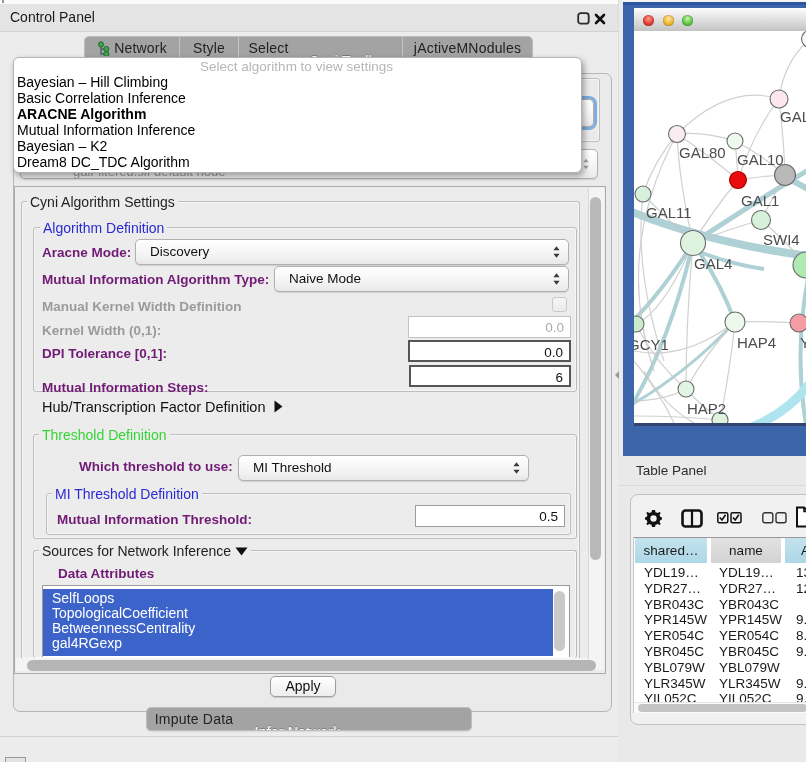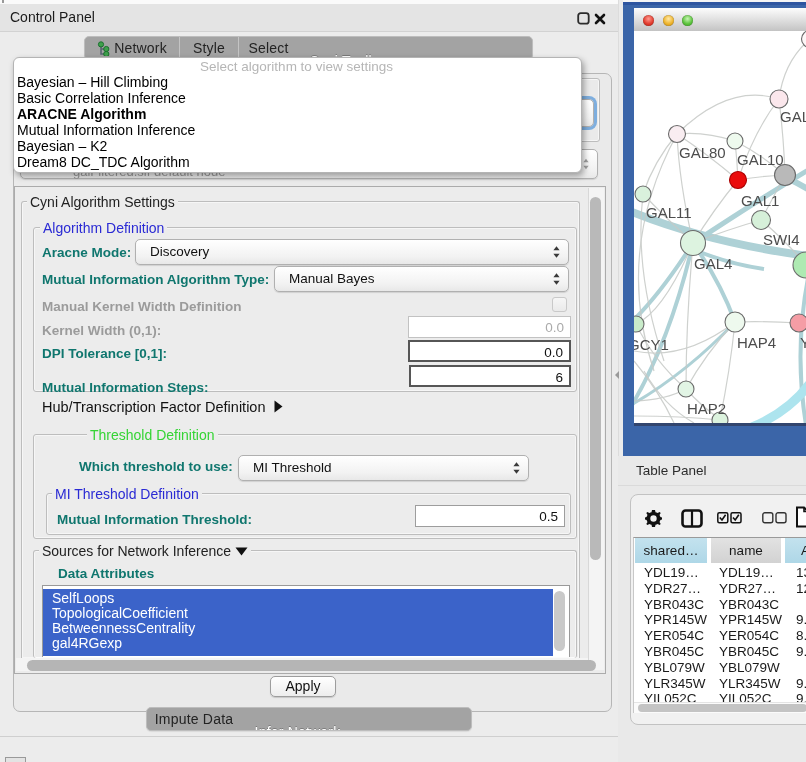--- a/index.html
+++ b/index.html
@@ -1,19 +1,19 @@
 <!DOCTYPE html>
 <html><head><meta charset="utf-8">
 <style>
 html,body{margin:0;padding:0;}
 body{width:806px;height:762px;position:relative;overflow:hidden;
   font-family:"Liberation Sans",sans-serif;background:#ececec;}
 .abs{position:absolute;}
 .b{font-weight:bold;}
-.lbl{font-size:13.5px;font-weight:bold;color:#0f766e;}
+.lbl{font-size:13.5px;font-weight:bold;color:#701a75;}
 .dis{color:#9b9b9b;}
 .combo{position:absolute;border:1px solid #b0b0b0;border-radius:5px;
   background:linear-gradient(#ffffff,#f2f2f2 70%,#e8e8e8);
   box-shadow:0 1px 1px rgba(0,0,0,.12);font-size:13.5px;color:#111;}
 .combo .ct{position:absolute;left:14px;top:4px;}
 .carr{position:absolute;right:7px;top:3px;width:9px;height:18px;}
 .tin{position:absolute;background:#fff;font-size:13.5px;color:#111;
   text-align:right;box-sizing:border-box;padding:3px 6px 0 0;}
 .gbox{position:absolute;border:1px solid #bdbdbd;border-radius:3px;
   box-shadow:inset 0 0 0 1px rgba(255,255,255,.55);}
@@ -44,20 +44,21 @@
   <div class="sg" style="width:94px;">
     <svg width="13" height="15" viewBox="0 0 13 15" style="margin-right:4px;">
       <path d="M4 5 L4 13 L8 13 M4 8 L8 8" stroke="#5a6472" stroke-width="1.6" fill="none"></path>
       <circle cx="4" cy="3.4" r="2.6" fill="#3fa04c" stroke="#1c7030"></circle>
       <circle cx="9.3" cy="8" r="2.6" fill="#3fa04c" stroke="#1c7030"></circle>
       <circle cx="9.3" cy="13" r="2.6" fill="#3fa04c" stroke="#1c7030"></circle>
     </svg>Network</div>
   <div class="sg" style="width:59px;">Style</div>
   <div class="sg" style="width:60px;">Select</div>
   <div class="sg on" style="width:104px;">Cyni Toolbox</div>
+  <div class="sg" style="width:130px;">jActiveMNodules</div>
 </div>
 
 <div class="abs" style="left:13px;top:73px;width:597px;height:637px;border:1px solid #b6b6b6;border-radius:7px;background:#eaeaea;"></div>
 
 <div class="gbox" style="left:20px;top:78px;width:578px;height:62px;"></div>
 <div class="combo" style="left:32px;top:99px;width:560px;height:26px;box-shadow:0 0 0 3px #7eaede,0 0 1px #4a90d9;"></div>
 
 <div class="combo" style="left:20px;top:149px;width:576px;height:28px;">
   <span class="ct" style="left:52px;top:14px;color:#9a9a9a;font-size:13px;">galFiltered.sif default node</span>
   <svg class="carr" viewBox="0 0 9 18" style="top:6px;width:8px;height:16px;">
@@ -81,41 +82,41 @@
 
 <div class="lbl abs" style="left:42px;top:245px;">Aracne Mode:</div>
 <div class="combo" style="left:135px;top:239px;width:432px;height:24px;">
   <span class="ct">Discovery</span>
   <svg class="carr" viewBox="0 0 9 18">
       <path d="M4.5 3.2 L7.6 7.2 L1.4 7.2 Z M4.5 14.8 L1.4 10.8 L7.6 10.8 Z" fill="#3a3a3a"></path>
     </svg>
 </div>
 <div class="lbl abs" style="left:42px;top:272px;">Mutual Information Algorithm Type:</div>
 <div class="combo" style="left:274px;top:266px;width:293px;height:24px;">
-  <span class="ct">Manual Bayes</span>
+  <span class="ct">Naive Mode</span>
   <svg class="carr" viewBox="0 0 9 18">
       <path d="M4.5 3.2 L7.6 7.2 L1.4 7.2 Z M4.5 14.8 L1.4 10.8 L7.6 10.8 Z" fill="#3a3a3a"></path>
     </svg>
 </div>
 <div class="lbl abs dis" style="left:42px;top:299px;">Manual Kernel Width Definition</div>
 <div class="abs" style="left:552px;top:297px;width:13px;height:13px;border:1px solid #c9c9c9;border-radius:3px;background:linear-gradient(#f6f6f6,#eaeaea);"></div>
 <div class="lbl abs dis" style="left:42px;top:323px;">Kernel Width (0,1):</div>
 <div class="tin" style="left:408px;top:316px;width:163px;height:22px;border:1px solid #c2c2c2;color:#ababab;">0.0</div>
 <div class="lbl abs" style="left:42px;top:346px;">DPI Tolerance [0,1]:</div>
 <div class="tin" style="left:408px;top:340px;width:163px;height:22px;border:2px solid #565656;">0.0</div>
 <div class="lbl abs" style="left:42px;top:380px;text-align:right;">Mutual Information Steps:</div>
 <div class="tin" style="left:409px;top:365px;width:162px;height:22px;border:2px solid #565656;">6</div>
 
 <div class="abs" style="left:42px;top:399px;font-size:14.5px;color:#111;">Hub/Transcription Factor Definition</div>
 <svg class="abs" style="left:273px;top:400px;" width="11" height="13" viewBox="0 0 11 13">
     <path d="M1.5 0.5 L9.5 6.5 L1.5 12.5 Z" fill="#111"></path>
   </svg>
 
 <div class="gbox" style="left:33px;top:434px;width:542px;height:103px;"></div>
-<div class="gttl" style="left:39px;top:427px;color:#35d435;font-size:14px;background:#ececec;margin-left:48px;">Threshold Definition</div>
+<div class="gttl" style="left:39px;top:427px;color:#35d435;font-size:14px;background:#ececec;">Threshold Definition</div>
 <div class="lbl abs" style="left:79px;top:459px;">Which threshold to use:</div>
 <div class="combo" style="left:238px;top:455px;width:289px;height:24px;">
   <span class="ct">MI Threshold</span>
   <svg class="carr" viewBox="0 0 9 18">
       <path d="M4.5 3.2 L7.6 7.2 L1.4 7.2 Z M4.5 14.8 L1.4 10.8 L7.6 10.8 Z" fill="#3a3a3a"></path>
     </svg>
 </div>
 <div class="gbox" style="left:46px;top:493px;width:523px;height:40px;"></div>
 <div class="gttl" style="left:52px;top:486px;color:#2a2ad4;font-size:14px;">MI Threshold Definition</div>
 <div class="lbl abs" style="left:57px;top:512px;">Mutual Information Threshold:</div>

